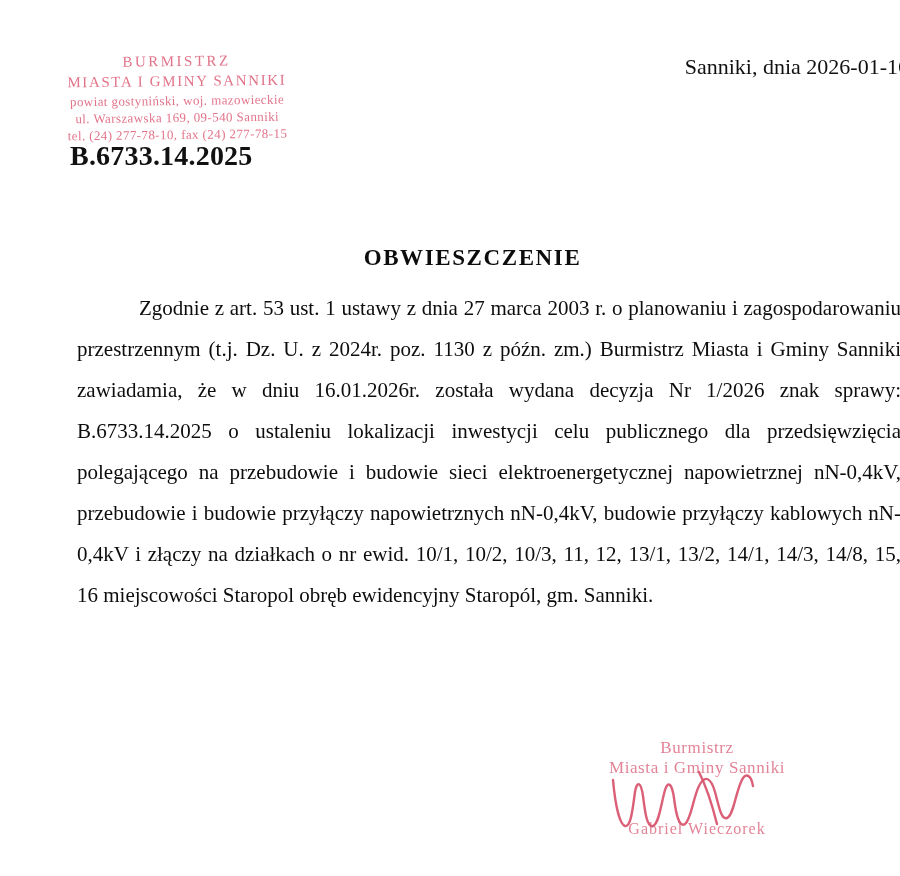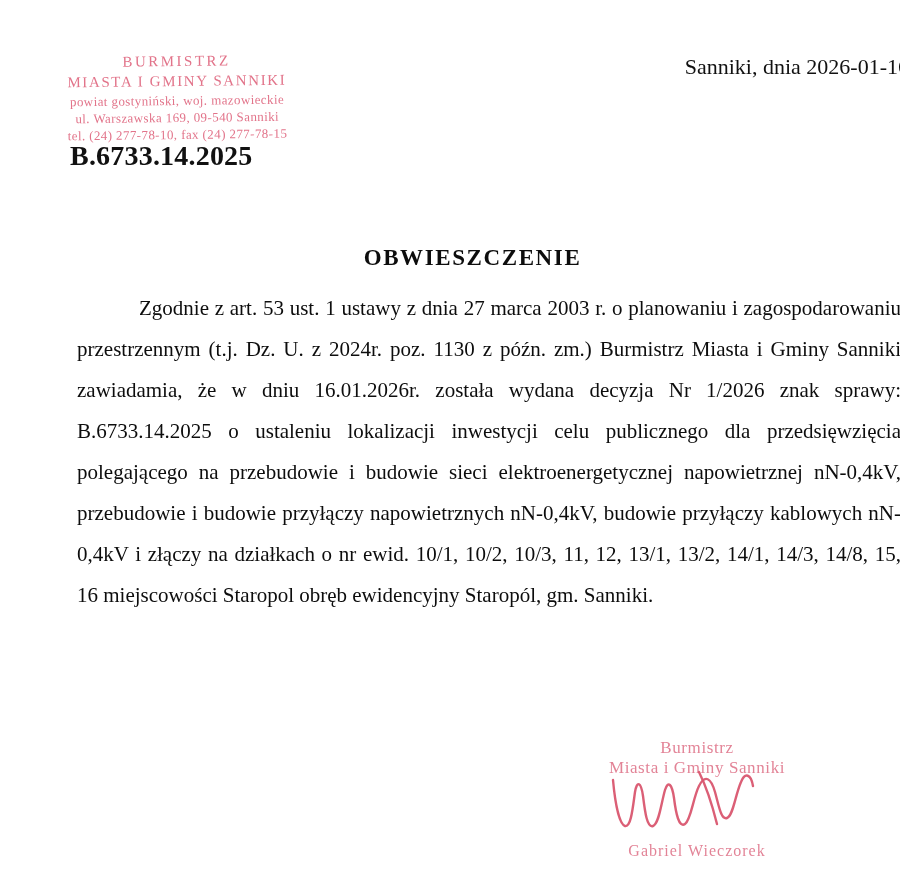--- a/index.html
+++ b/index.html
@@ -115,21 +115,21 @@
     font-size: 17px;
     letter-spacing: 0.6px;
   }
   .sign-block .s2 {
     font-size: 17px;
     letter-spacing: 0.6px;
   }
   .sign-block .s3 {
     font-size: 16px;
     letter-spacing: 1px;
-    margin-top: 64px;
+    margin-top: 42px;
   }
   .scribble {
     position: absolute;
     right: 150px;
     top: 762px;
     width: 200px;
     height: 80px;
     pointer-events: none;
   }
   .scribble path {

